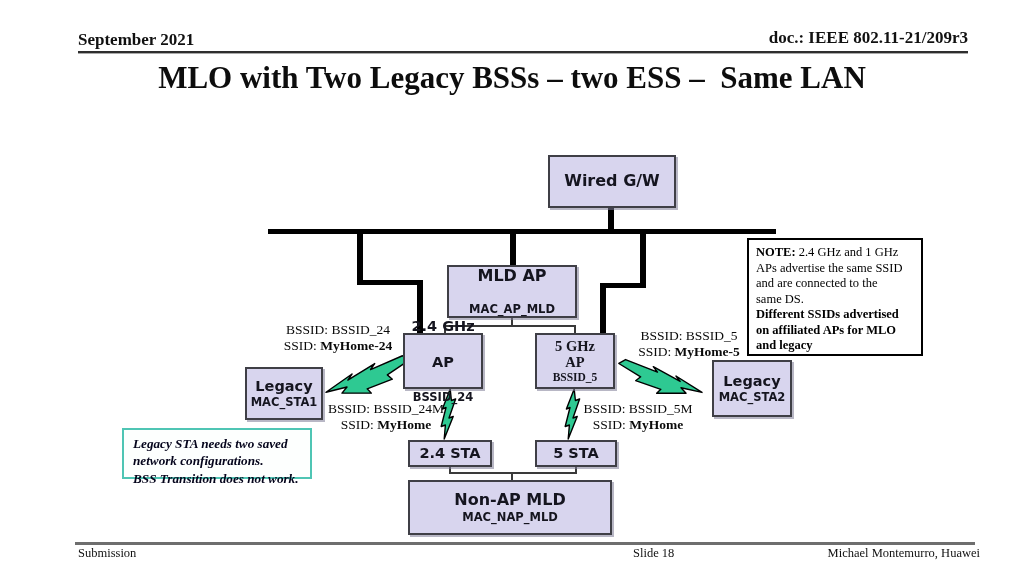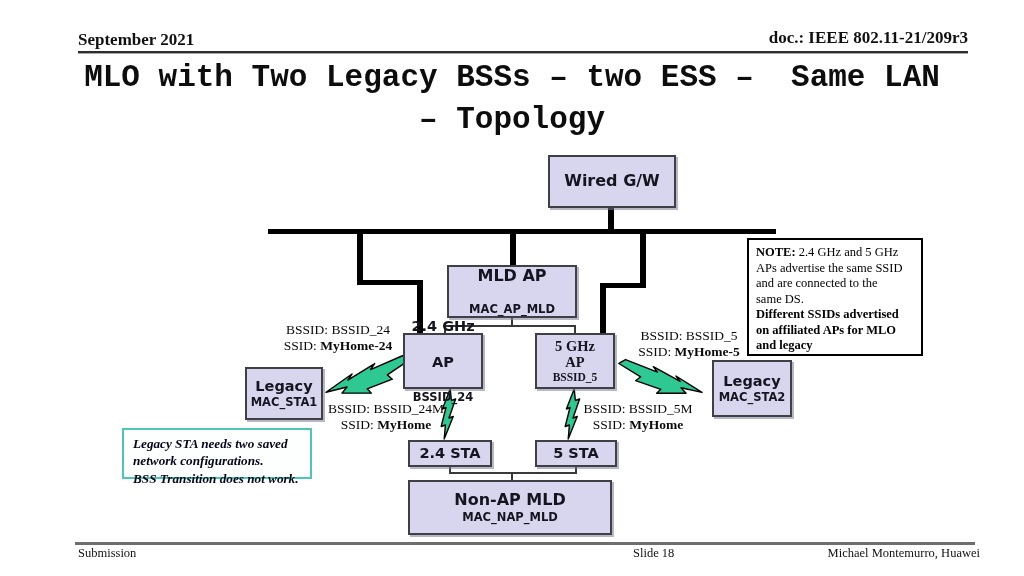--- a/index.html
+++ b/index.html
@@ -10,21 +10,21 @@
   .abs{position:absolute;}
   .pre{white-space:pre-line;}
   .prew{white-space:pre-wrap;}
 
   
   .hdr-date{left:78px;top:30px;font-size:17px;font-weight:bold;color:#111;}
   .hdr-doc{right:56px;top:28px;font-size:17px;font-weight:bold;color:#111;}
   .hdr-rule{left:78px;top:51px;width:890px;height:2px;background:#2e2e2e;box-shadow:0 1px 0 #aaa;}
 
   
-  .title{left:0;top:57px;width:100%;text-align:center;font-size:31px;font-weight:bold;color:#0d0d0d;line-height:42px;font-family:Liberation Mono, monospace;}
+  .title{left:0;top:57px;width:100%;text-align:center;font-size:31px;font-weight:bold;color:#0d0d0d;line-height:42px;}
 
   
   .node{
     background:var(--box-fill,#d8d5ee);
     border:2px solid var(--box-border,#3f3f46);
     box-shadow:2px 2px 0 rgba(125,123,150,0.55);
     display:flex;flex-direction:column;align-items:center;justify-content:center;
     font-family:"DejaVu Sans","Liberation Sans",sans-serif;font-weight:bold;color:#15151f;
     text-align:center;box-sizing:border-box;line-height:1.15;
   }
@@ -69,21 +69,20 @@
 <body>
 
 <div id="slide">
 
   <div class="abs hdr-date">September 2021</div>
   <div class="abs hdr-doc">doc.: IEEE 802.11-21/209r3</div>
   <div class="abs hdr-rule"></div>
 
   <div class="abs title">
     <div class="prew">MLO with Two Legacy BSSs – two ESS –  Same LAN</div>
-    <div class="prew">– Topology</div>
   </div>
 
   <div class="abs line" style="left:268px;top:229px;width:508px;height:5px;"></div>
   <div class="abs line" style="left:608px;top:208px;width:6px;height:23px;"></div>
   <div class="abs line" style="left:357px;top:232px;width:6px;height:50px;"></div>
   <div class="abs line" style="left:357px;top:280px;width:66px;height:5px;"></div>
   <div class="abs line" style="left:417px;top:283px;width:6px;height:51px;"></div>
   <div class="abs line" style="left:640px;top:232px;width:6px;height:54px;"></div>
   <div class="abs line" style="left:600px;top:283px;width:46px;height:5px;"></div>
   <div class="abs line" style="left:600px;top:286px;width:6px;height:48px;"></div>
@@ -169,21 +168,21 @@
     <div>BSSID: BSSID_24M</div>
     <div><span>SSID: </span><b>MyHome</b></div>
   </div>
 
   <div class="abs wlabel" style="left:570px;top:401px;width:136px;">
     <div>BSSID: BSSID_5M</div>
     <div><span>SSID: </span><b>MyHome</b></div>
   </div>
 
   <div class="abs note">
-    <span class="lead">NOTE:</span><span class="pre"> 2.4 GHz and 5 GHz
+    <span class="lead">NOTE:</span><span class="pre"> 2.4 GHz and 1 GHz
 APs advertise the same SSID
 and are connected to the
 same DS.</span>
     <div class="boldpart pre">Different SSIDs advertised
 on affiliated APs for MLO
 and legacy</div>
   </div>
 
   <div class="abs callout pre">Legacy STA needs two saved
 network configurations.

